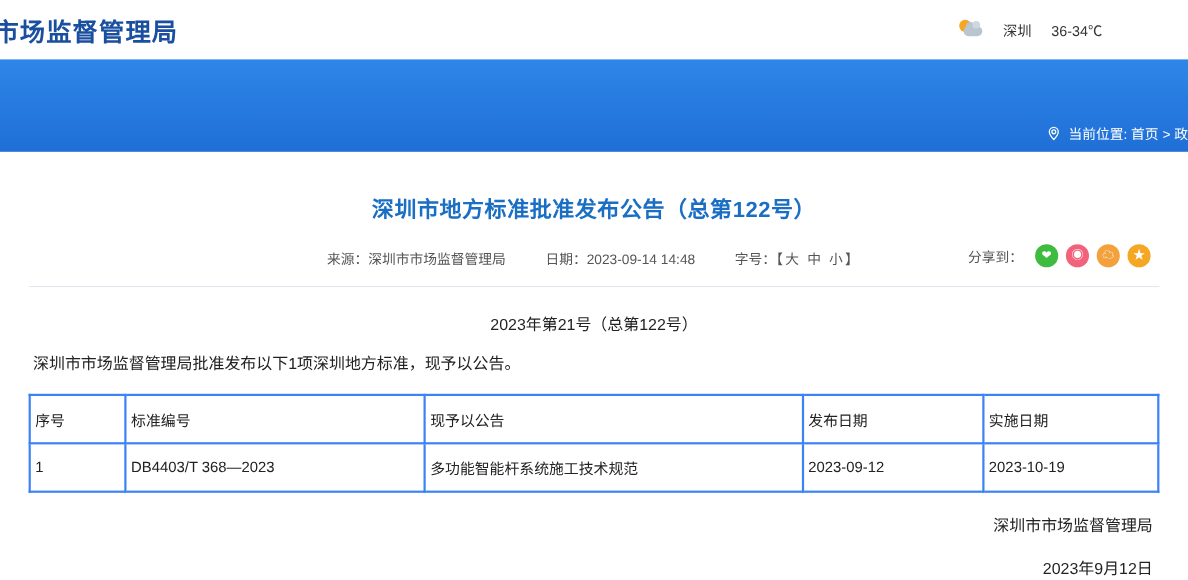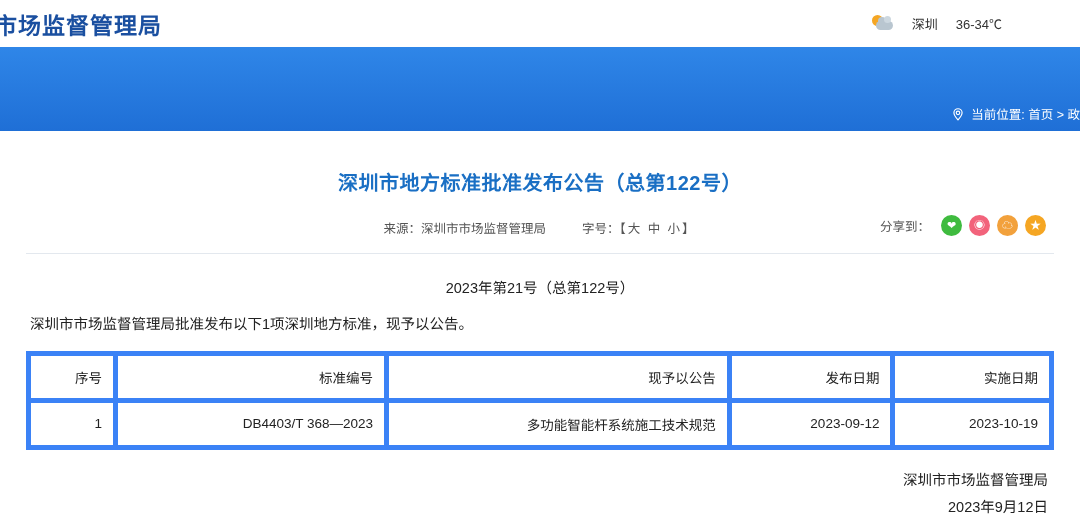--- a/index.html
+++ b/index.html
@@ -7,21 +7,21 @@
     margin: 0; padding: 0;
     width: 1080px; height: 527px;
     background: #ffffff;
     font-family: "Liberation Sans", sans-serif;
     overflow: hidden;
   }
 
   
   .site-header {
     position: relative;
-    height: 47px;
+    height: 54px;
     background: #ffffff;
     display: flex;
     align-items: center;
     justify-content: space-between;
     padding: 0 40px 0 0;
   }
   .brand {
     font-size: 23px;
     font-weight: bold;
     color: #1a4fa0;
@@ -172,44 +172,44 @@
   table.std-table {
     width: 100%;
     border-collapse: collapse;
     margin-top: 12px;
     font-size: 13.5px;
     color: #222;
     table-layout: fixed;
   }
   table.std-table th,
   table.std-table td {
-    border: 5px solid #3b82f6;
-    text-align: right;
-    padding: 11px 11px;
+    border: 2px solid #3b82f6;
+    text-align: left;
+    padding: 11px 4px;
     font-weight: normal;
   }
   table.std-table th { font-weight: normal; }
   .col-no    { width: 8.5%; }
   .col-code  { width: 26.5%; }
   .col-name  { width: 33.5%; }
   .col-pub   { width: 16%; }
   .col-impl  { width: 15.5%; }
 
   .signature {
     text-align: right;
     font-size: 14.5px;
     color: #222;
     margin-top: 18px;
     padding-right: 6px;
   }
   .sign-date {
     text-align: right;
     font-size: 14.5px;
     color: #222;
-    margin-top: 6px;
+    margin-top: 18px;
     padding-right: 6px;
   }
 </style>
 </head>
 <body>
 
 <div class="site-header">
   <div class="brand">市场监督管理局</div>
   <div class="weather">
     <span class="weather-icon">
@@ -233,20 +233,23 @@
   </div>
 </div>
 
 <div class="article">
 
   <h1 class="article-title">深圳市地方标准批准发布公告（总第122号）</h1>
 
   <div class="meta-row">
     <span class="meta-item">
       <span>来源：</span><span>深圳市市场监督管理局</span>
+    </span>
+    <span class="meta-item">
+      <span>日期：</span><span>2023-09-14 14:48</span>
     </span>
     <span class="meta-item">
       <span>字号：</span><span class="font-sizes">【大 中 小】</span>
     </span>
 
     <span class="share">
       <span>分享到：</span>
       <span class="share-icons">
         <span class="sicon wechat">❤</span>
         <span class="sicon weibo">◉</span>

